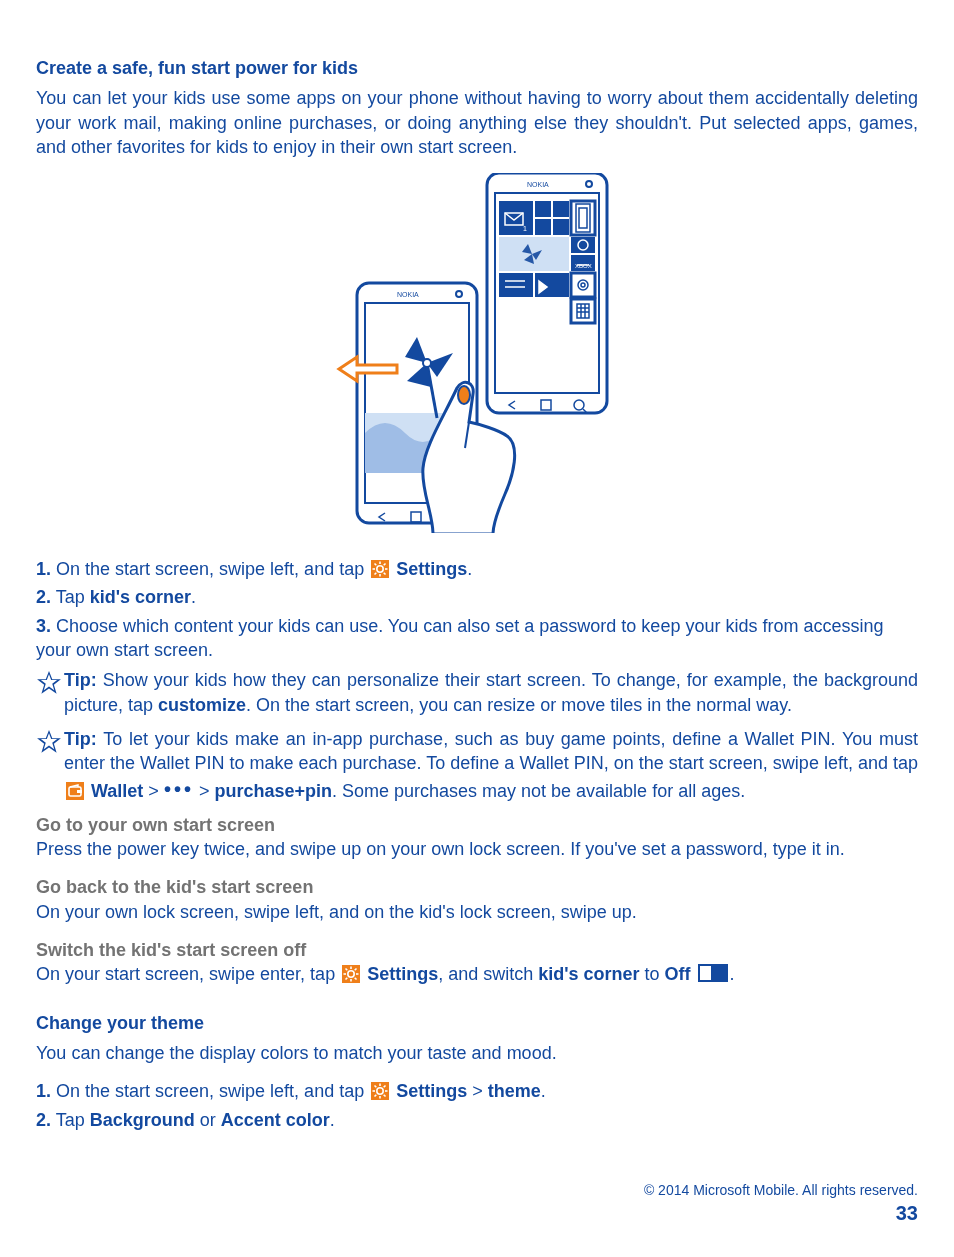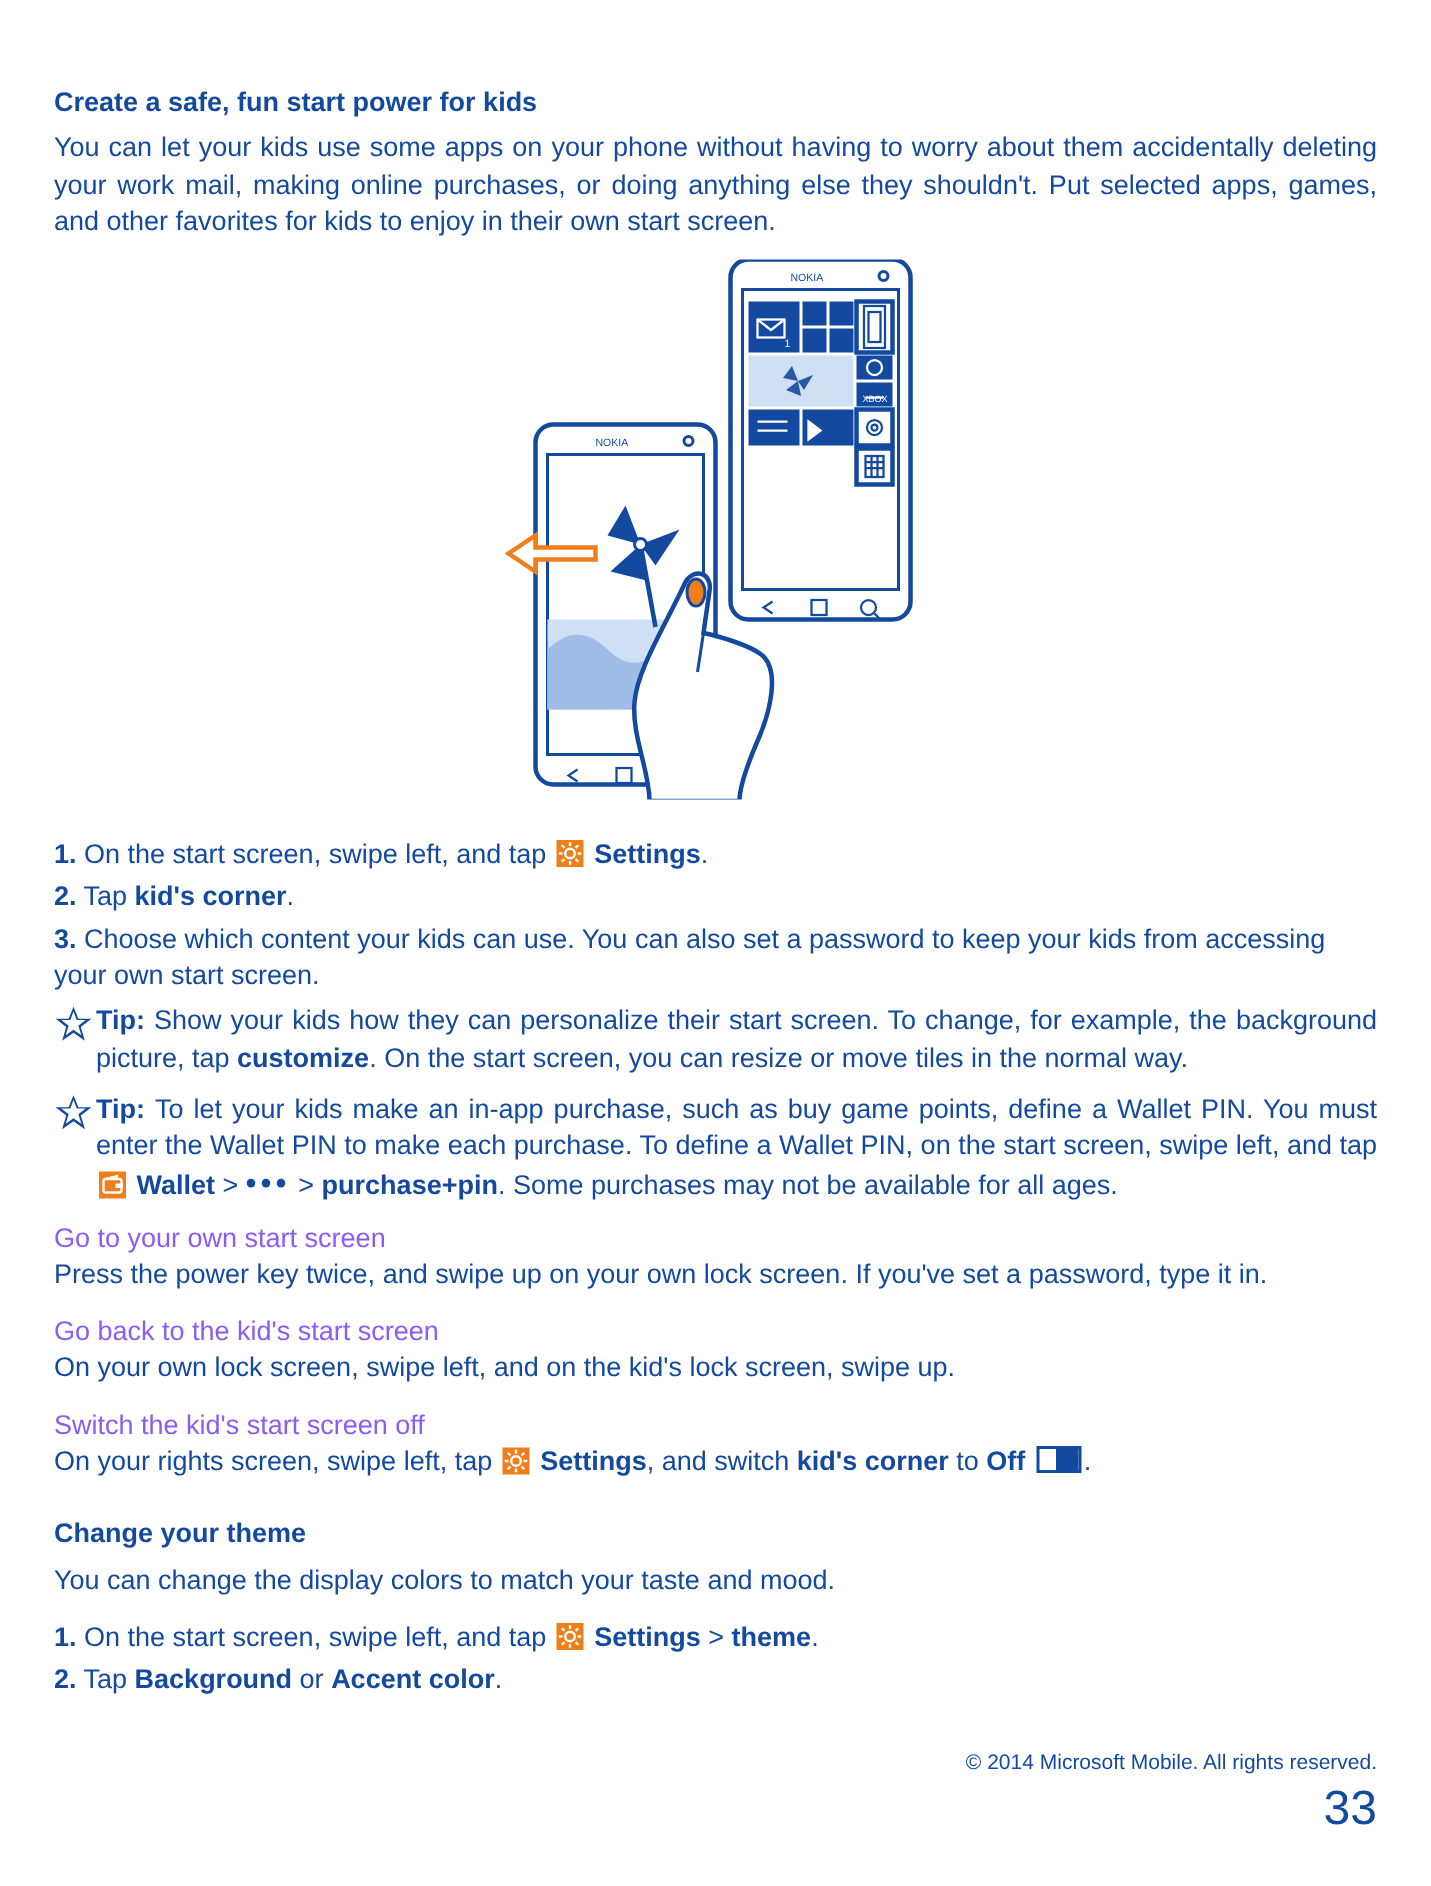--- a/index.html
+++ b/index.html
@@ -14,22 +14,22 @@
     position:relative;
     min-height:1257px;
   }
   .heading{
     font-weight:700;
     color:#13499f;
     margin:0 0 6px 0;
   }
   p{margin:0 0 14px 0;}
   .subhead{
-    font-weight:400;
-    color:#8b5cf6;
+    font-weight:700;
+    color:#737373;
     margin:4px 0 0 0;
   }
   .tight p{margin:0 0 4px 0;}
   .illustration{
     display:flex;justify-content:center;margin:14px 0 24px 0;
   }
   .step-line{margin:0;text-align:left;}
   .step-num{font-weight:700;}
   .bold{font-weight:700;}
   .ico{
@@ -54,21 +54,21 @@
     flex:0 0 26px;padding-top:2px;
   }
   .tip-star svg{width:26px;height:26px;}
   .tip-body{flex:1;text-align:justify;}
   .justify{text-align:justify;}
   .footer{
     position:absolute;left:36px;right:36px;bottom:30px;
     display:flex;justify-content:space-between;align-items:flex-end;
     font-size:14px;color:#13499f;flex-direction:column;
   }
-  .footer .pg{font-size:32px;font-weight:400;}
+  .footer .pg{font-size:20px;font-weight:700;}
   .sub-block{margin:8px 0 10px 0;}
   .sub-block .subhead{margin-bottom:0;}
   .sub-block .body{margin-top:0;}
 </style>
 </head>
 <body>
 
 <p class="heading">Create a safe, fun start power for kids</p>
 
 <p class="justify">You can let your kids use some apps on your phone without having to worry about them accidentally deleting your work mail, making online purchases, or doing anything else they shouldn't. Put selected apps, games, and other favorites for kids to enjoy in their own start screen.</p>
@@ -228,21 +228,21 @@
 </div>
 
 <div class="sub-block">
   <p class="subhead">Go back to the kid's start screen</p>
   <p class="body">On your own lock screen, swipe left, and on the kid's lock screen, swipe up.</p>
 </div>
 
 <div class="sub-block">
   <p class="subhead">Switch the kid's start screen off</p>
   <p class="body">
-    <span>On your rights screen, swipe left, tap </span><span class="ico"><svg width="18" height="18" viewBox="0 0 18 18">
+    <span>On your start screen, swipe enter, tap </span><span class="ico"><svg width="18" height="18" viewBox="0 0 18 18">
           <circle cx="9" cy="9" r="3.2" fill="none" stroke="#fff" stroke-width="1.6"></circle>
           <g stroke="#fff" stroke-width="1.6">
             <line x1="9" y1="1.5" x2="9" y2="4"></line>
             <line x1="9" y1="14" x2="9" y2="16.5"></line>
             <line x1="1.5" y1="9" x2="4" y2="9"></line>
             <line x1="14" y1="9" x2="16.5" y2="9"></line>
             <line x1="3.5" y1="3.5" x2="5.3" y2="5.3"></line>
             <line x1="12.7" y1="12.7" x2="14.5" y2="14.5"></line>
             <line x1="3.5" y1="14.5" x2="5.3" y2="12.7"></line>
             <line x1="12.7" y1="5.3" x2="14.5" y2="3.5"></line>

